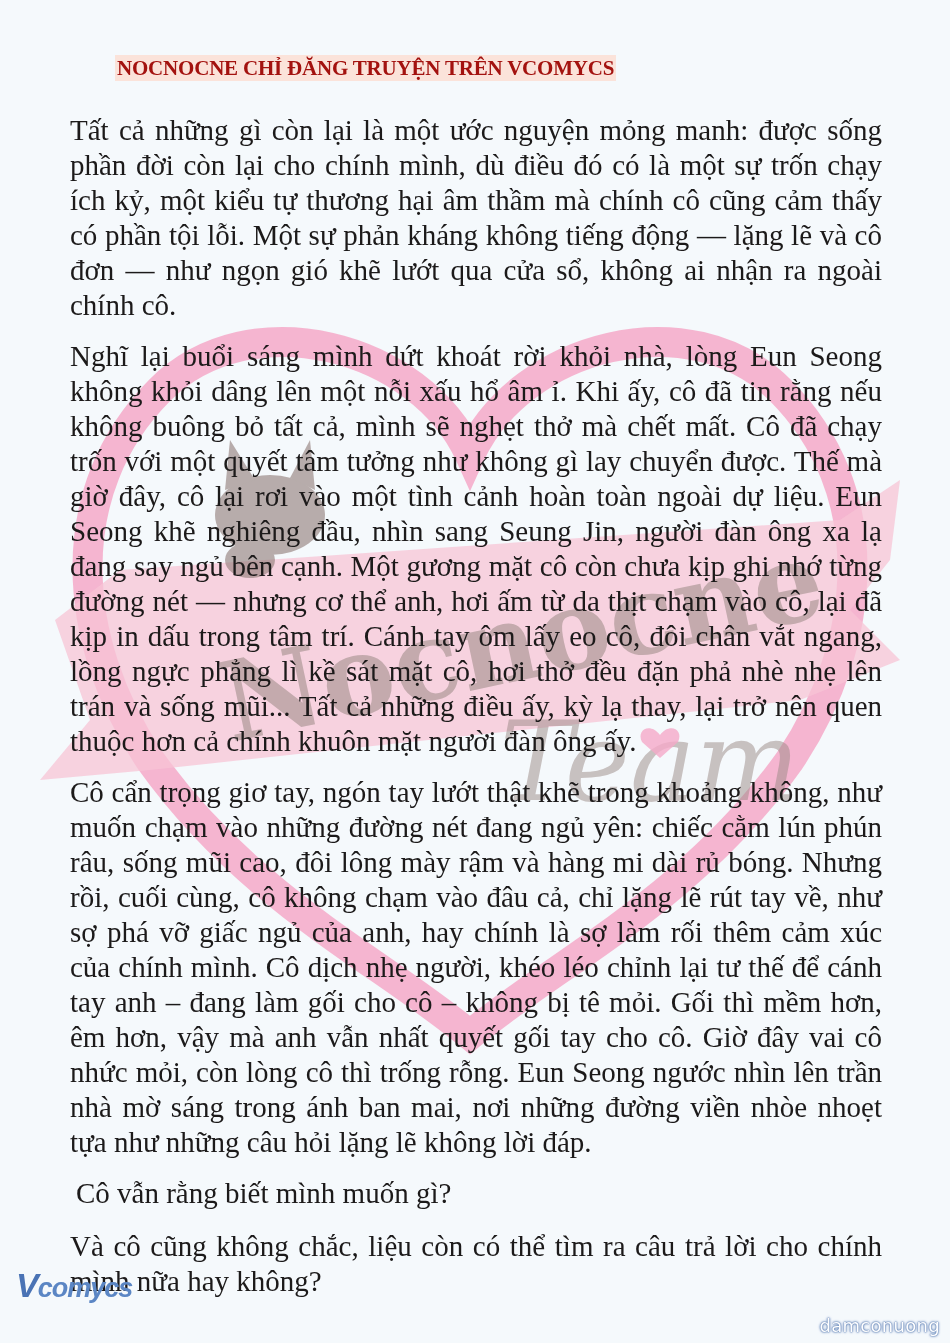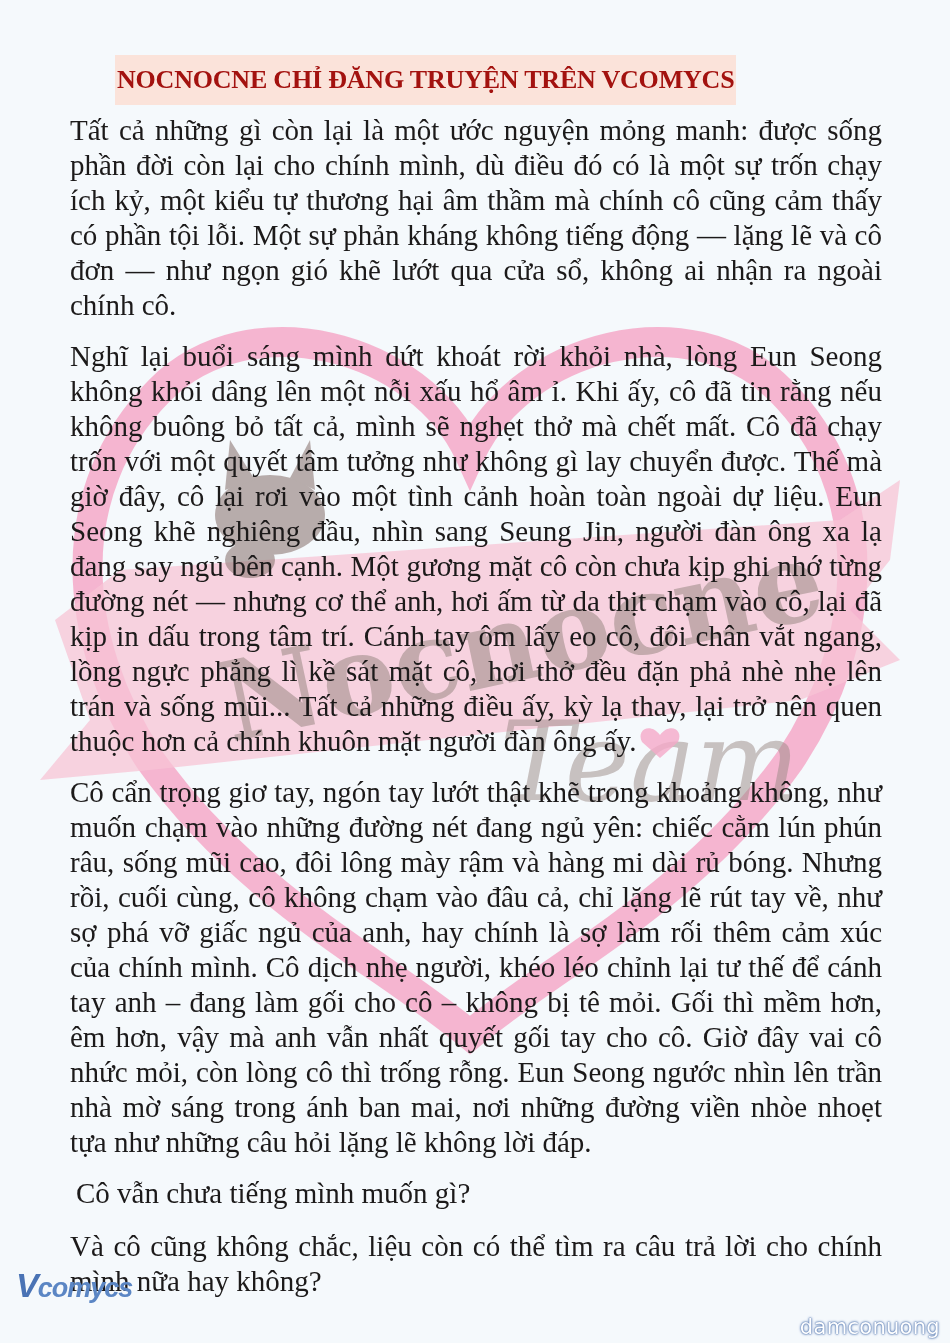--- a/index.html
+++ b/index.html
@@ -26,25 +26,25 @@
     .page {
       position: relative;
       z-index: 1;
     }
     .banner {
       position: absolute;
       left: 115px;
       top: 55px;
       font-family: "Liberation Serif", "DejaVu Serif", serif;
       font-weight: bold;
-      font-size: 26px;
+      font-size: 21px;
       color: #a3120f;
       background: #fbe3da;
       letter-spacing: -0.2px;
-      padding: 12px 2px;
+      padding: 0 2px;
       line-height: 26px;
     }
     .body-text {
       position: absolute;
       left: 70px;
       top: 113px;
       width: 812px;
       font-size: 29px;
       line-height: 35px;
       color: #1c1a1a;
@@ -70,21 +70,21 @@
     }
     .footer-logo .v {
       font-size: 34px;
       color: #4a73b5;
     }
     .footer-site {
       position: absolute;
       right: 10px;
       top: 1315px;
       font-family: "DejaVu Sans", sans-serif;
-      font-size: 21px;
+      font-size: 18px;
       color: #ffffff;
       text-shadow: 0 0 3px #5c7fb6, 0 0 2px #5c7fb6, 0 0 1px #3f62a0;
       letter-spacing: 0.3px;
     }
   </style>
 </head>
 <body>
 
 <svg class="watermark" viewBox="0 0 950 1343" xmlns="http://www.w3.org/2000/svg">
 
@@ -111,20 +111,20 @@
   <path d="M 660 735 C 650 722, 636 730, 642 742 L 660 758 L 678 742 C 684 730, 670 722, 660 735 Z" fill="#f5a9c8" opacity="0.8"></path>
 </svg>
 
 <div class="page">
   <div class="banner">NOCNOCNE CHỈ ĐĂNG TRUYỆN TRÊN VCOMYCS</div>
 
   <div class="body-text">
     <p>Tất cả những gì còn lại là một ước nguyện mỏng manh: được sống phần đời còn lại cho chính mình, dù điều đó có là một sự trốn chạy ích kỷ, một kiểu tự thương hại âm thầm mà chính cô cũng cảm thấy có phần tội lỗi. Một sự phản kháng không tiếng động — lặng lẽ và cô đơn — như ngọn gió khẽ lướt qua cửa sổ, không ai nhận ra ngoài chính cô.</p>
     <p>Nghĩ lại buổi sáng mình dứt khoát rời khỏi nhà, lòng Eun Seong không khỏi dâng lên một nỗi xấu hổ âm ỉ. Khi ấy, cô đã tin rằng nếu không buông bỏ tất cả, mình sẽ nghẹt thở mà chết mất. Cô đã chạy trốn với một quyết tâm tưởng như không gì lay chuyển được. Thế mà giờ đây, cô lại rơi vào một tình cảnh hoàn toàn ngoài dự liệu. Eun Seong khẽ nghiêng đầu, nhìn sang Seung Jin, người đàn ông xa lạ đang say ngủ bên cạnh. Một gương mặt cô còn chưa kịp ghi nhớ từng đường nét — nhưng cơ thể anh, hơi ấm từ da thịt chạm vào cô, lại đã kịp in dấu trong tâm trí. Cánh tay ôm lấy eo cô, đôi chân vắt ngang, lồng ngực phẳng lì kề sát mặt cô, hơi thở đều đặn phả nhè nhẹ lên trán và sống mũi... Tất cả những điều ấy, kỳ lạ thay, lại trở nên quen thuộc hơn cả chính khuôn mặt người đàn ông ấy.</p>
     <p>Cô cẩn trọng giơ tay, ngón tay lướt thật khẽ trong khoảng không, như muốn chạm vào những đường nét đang ngủ yên: chiếc cằm lún phún râu, sống mũi cao, đôi lông mày rậm và hàng mi dài rủ bóng. Nhưng rồi, cuối cùng, cô không chạm vào đâu cả, chỉ lặng lẽ rút tay về, như sợ phá vỡ giấc ngủ của anh, hay chính là sợ làm rối thêm cảm xúc của chính mình. Cô dịch nhẹ người, khéo léo chỉnh lại tư thế để cánh tay anh – đang làm gối cho cô – không bị tê mỏi. Gối thì mềm hơn, êm hơn, vậy mà anh vẫn nhất quyết gối tay cho cô. Giờ đây vai cô nhức mỏi, còn lòng cô thì trống rỗng. Eun Seong ngước nhìn lên trần nhà mờ sáng trong ánh ban mai, nơi những đường viền nhòe nhoẹt tựa như những câu hỏi lặng lẽ không lời đáp.</p>
-    <p class="indent-space">Cô vẫn chưa tiếng mình muốn gì?</p>
+    <p class="indent-space">Cô vẫn rằng biết mình muốn gì?</p>
     <p>Và cô cũng không chắc, liệu còn có thể tìm ra câu trả lời cho chính mình nữa hay không?</p>
   </div>
 
   <div class="footer-logo"><span class="v">V</span><span>comycs</span></div>
 
   <div class="footer-site">damconuong</div>
 </div>
 
 </body></html>

